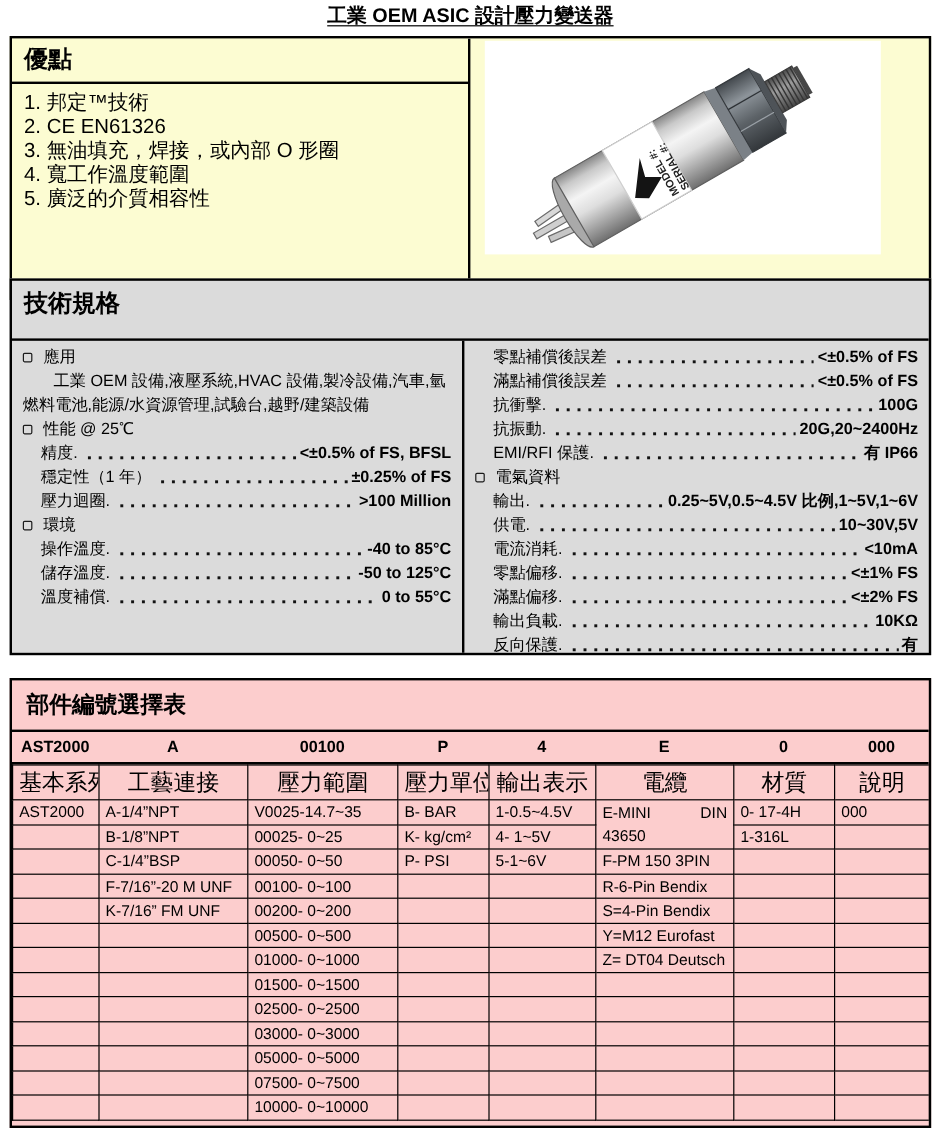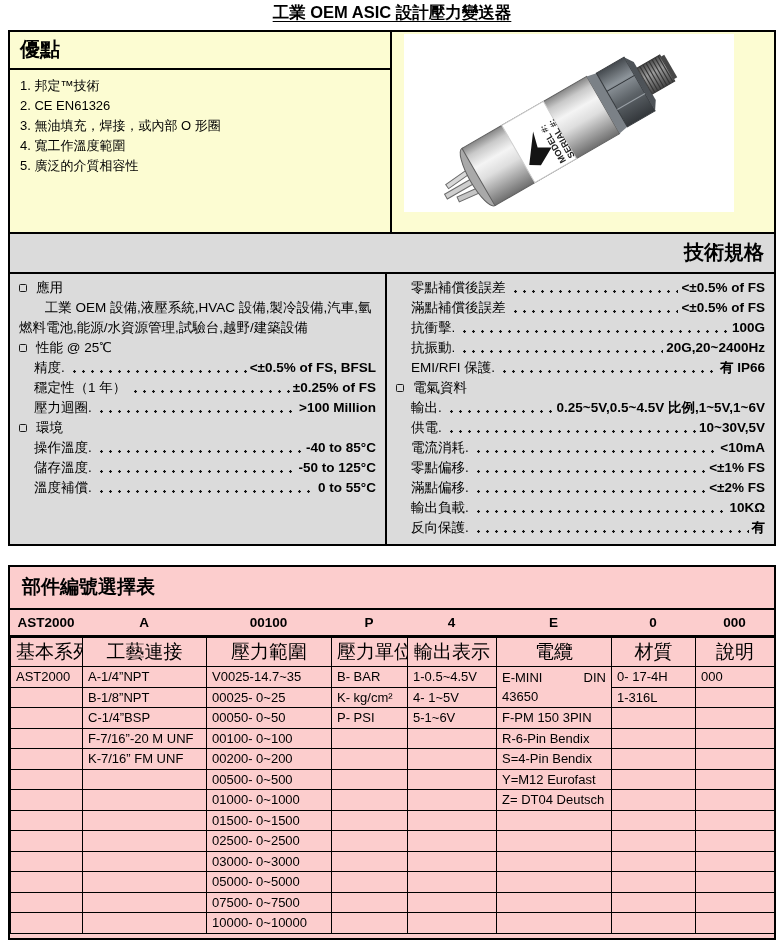--- a/index.html
+++ b/index.html
@@ -16,27 +16,27 @@
     text-decoration:underline; text-underline-offset:3px;
   }
 
   .box { position:absolute; left:8px; width:768px; border:2px solid #000; box-sizing:border-box; overflow:hidden; }
 
   
   .advantages { top:30px; height:220px; background:#FCFCD2; display:flex; }
   .adv-left { width:382px; box-sizing:border-box; border-right:2px solid #000; }
   .box-heading { font-size:20px; font-weight:bold; padding:4px 10px 5px; }
   .adv-left .box-heading { border-bottom:2px solid #000; }
-  .adv-list { list-style:none; margin:6px 0 0 0; padding:0 10px; font-size:13px; line-height:20px; }
+  .adv-list { list-style:none; margin:6px 0 0 0; padding:0 10px; font-size:17px; line-height:20px; }
   .adv-right { flex:1; position:relative; }
   .photo-frame { position:absolute; left:12px; top:2px; width:330px; height:178px; background:#ffffff; }
 
   
   .specs { top:232px; height:314px; background:#DBDBDB; }
-  .specs .box-heading { border-bottom:2px solid #000; padding:5px 10px 6px;text-align:right; }
+  .specs .box-heading { border-bottom:2px solid #000; padding:5px 10px 16px; }
   .spec-cols { display:flex; height:273px; }
   .spec-col { box-sizing:border-box; padding:4px 9px; font-size:13.5px; line-height:20px; }
   .spec-col.left  { width:377px; border-right:2px solid #000; }
   .spec-col.right { flex:1; }
   .spec-header .bullet {
     display:inline-block; width:8px; height:8px; box-sizing:border-box;
     border:1.6px solid #1a1a1a; border-radius:1.5px; margin-right:9px;
   }
   .spec-text { text-indent:1.9em; }
   .spec-line { display:flex; margin-left:15px; }

